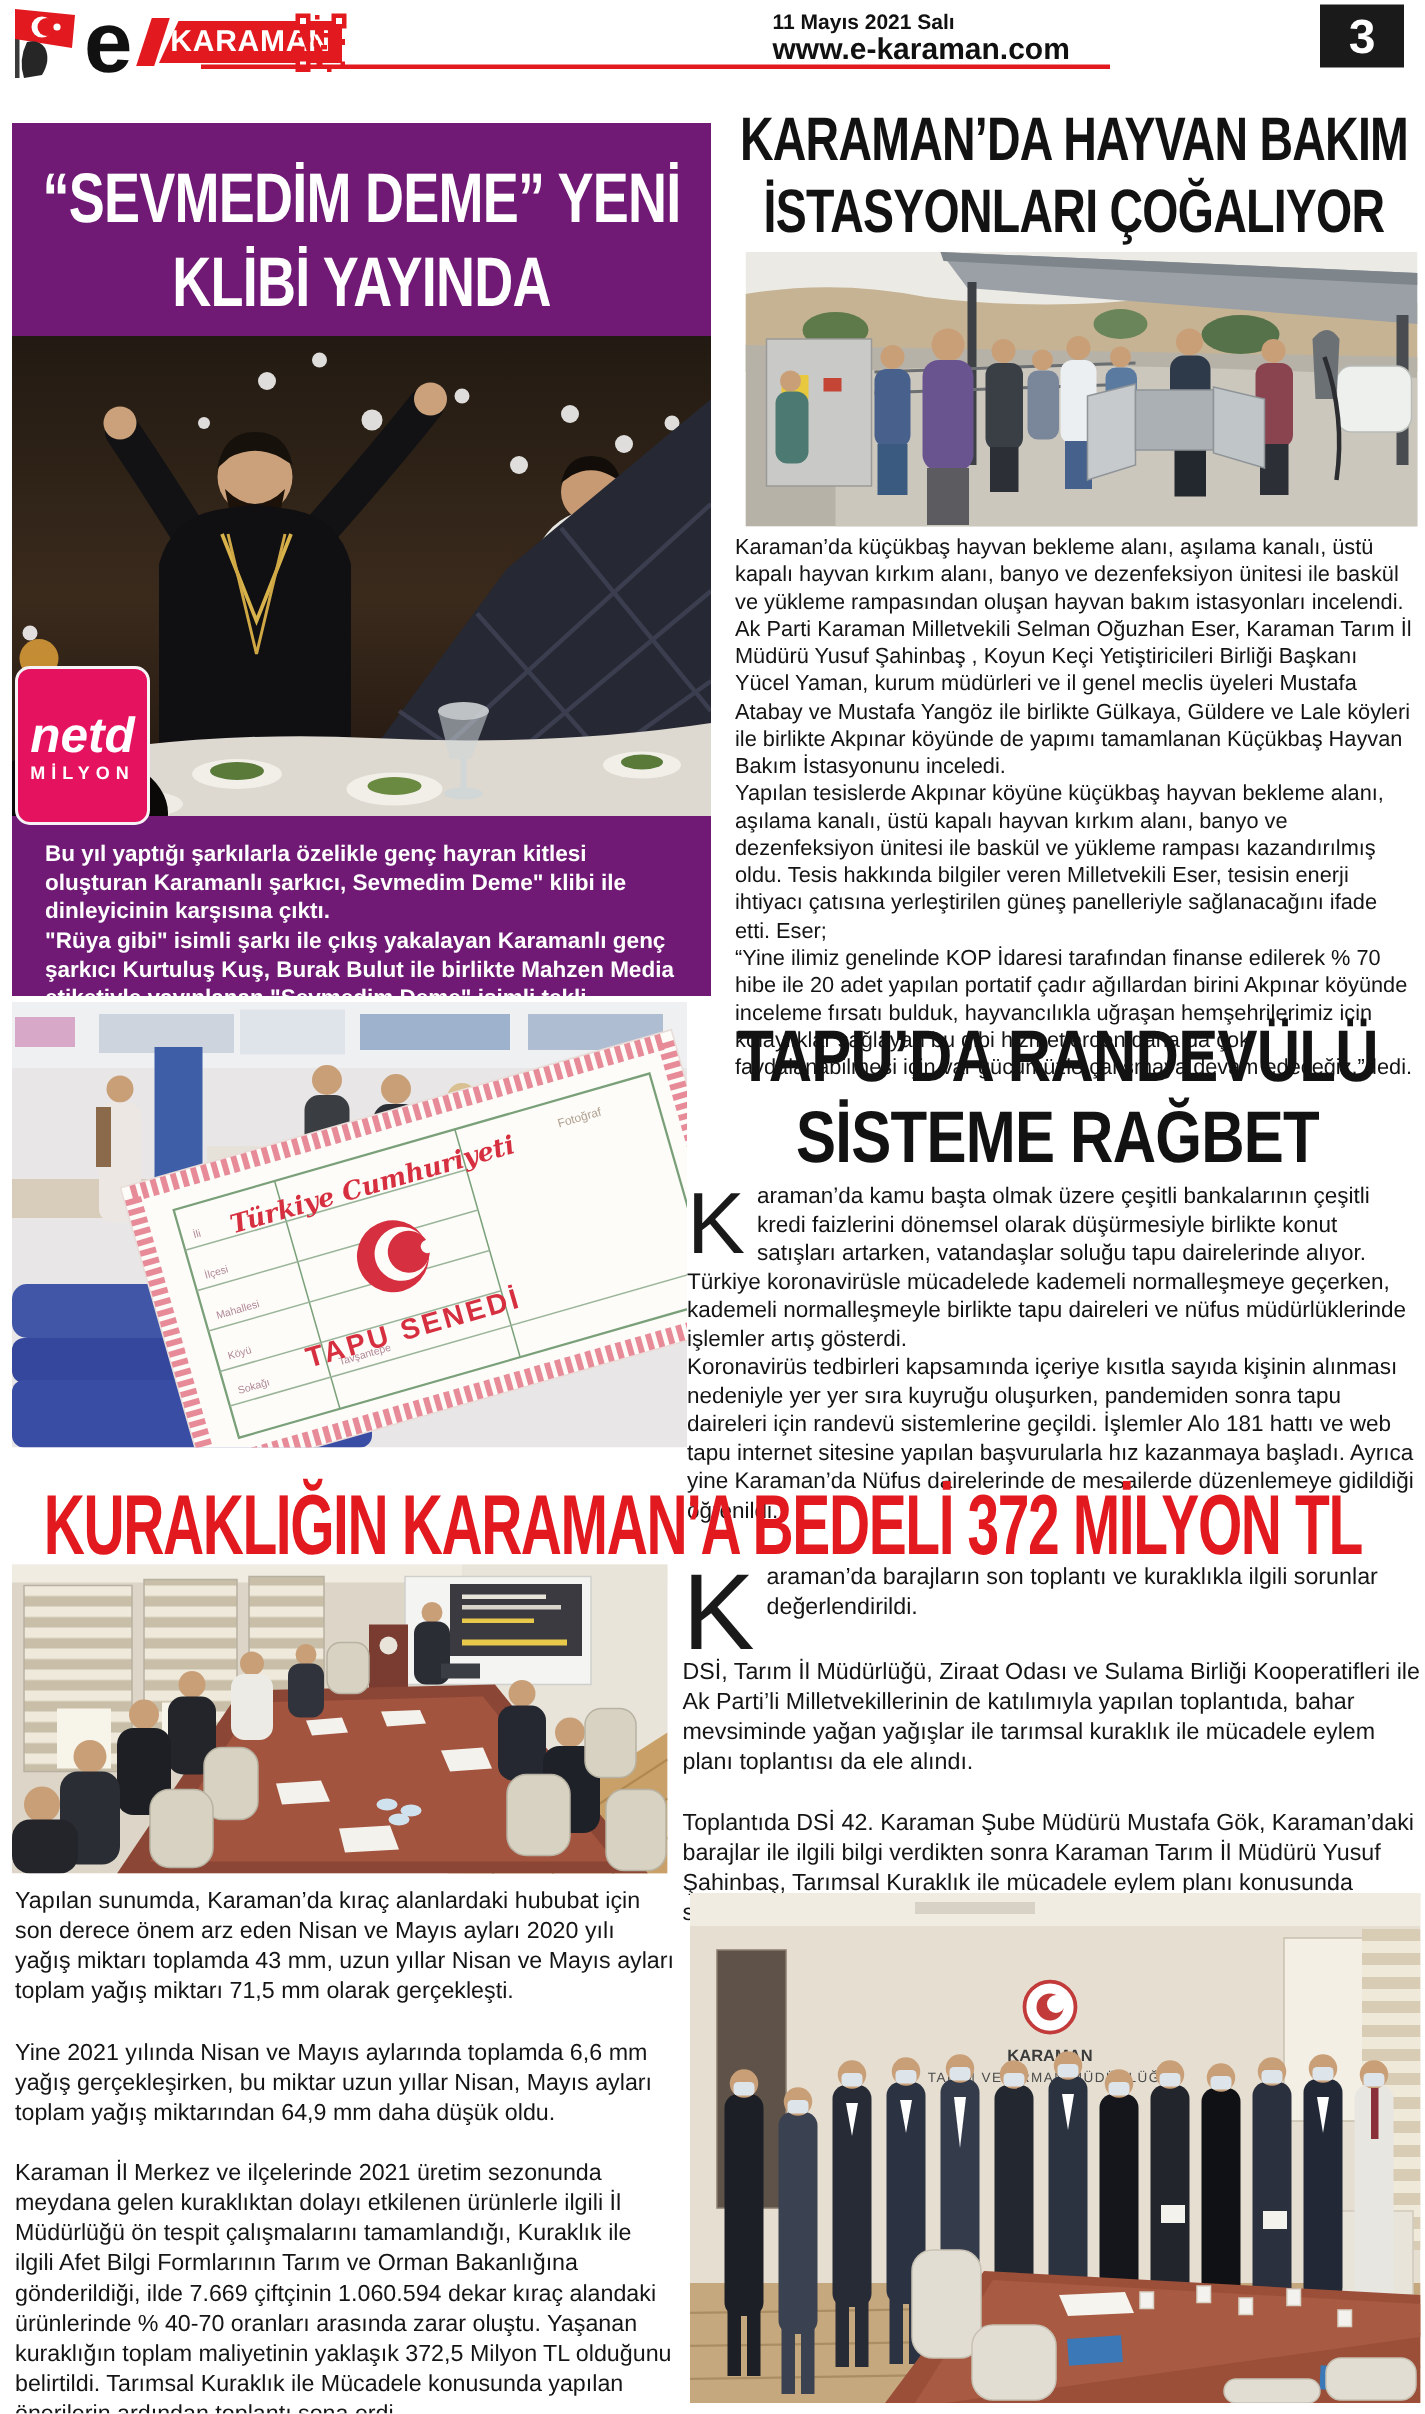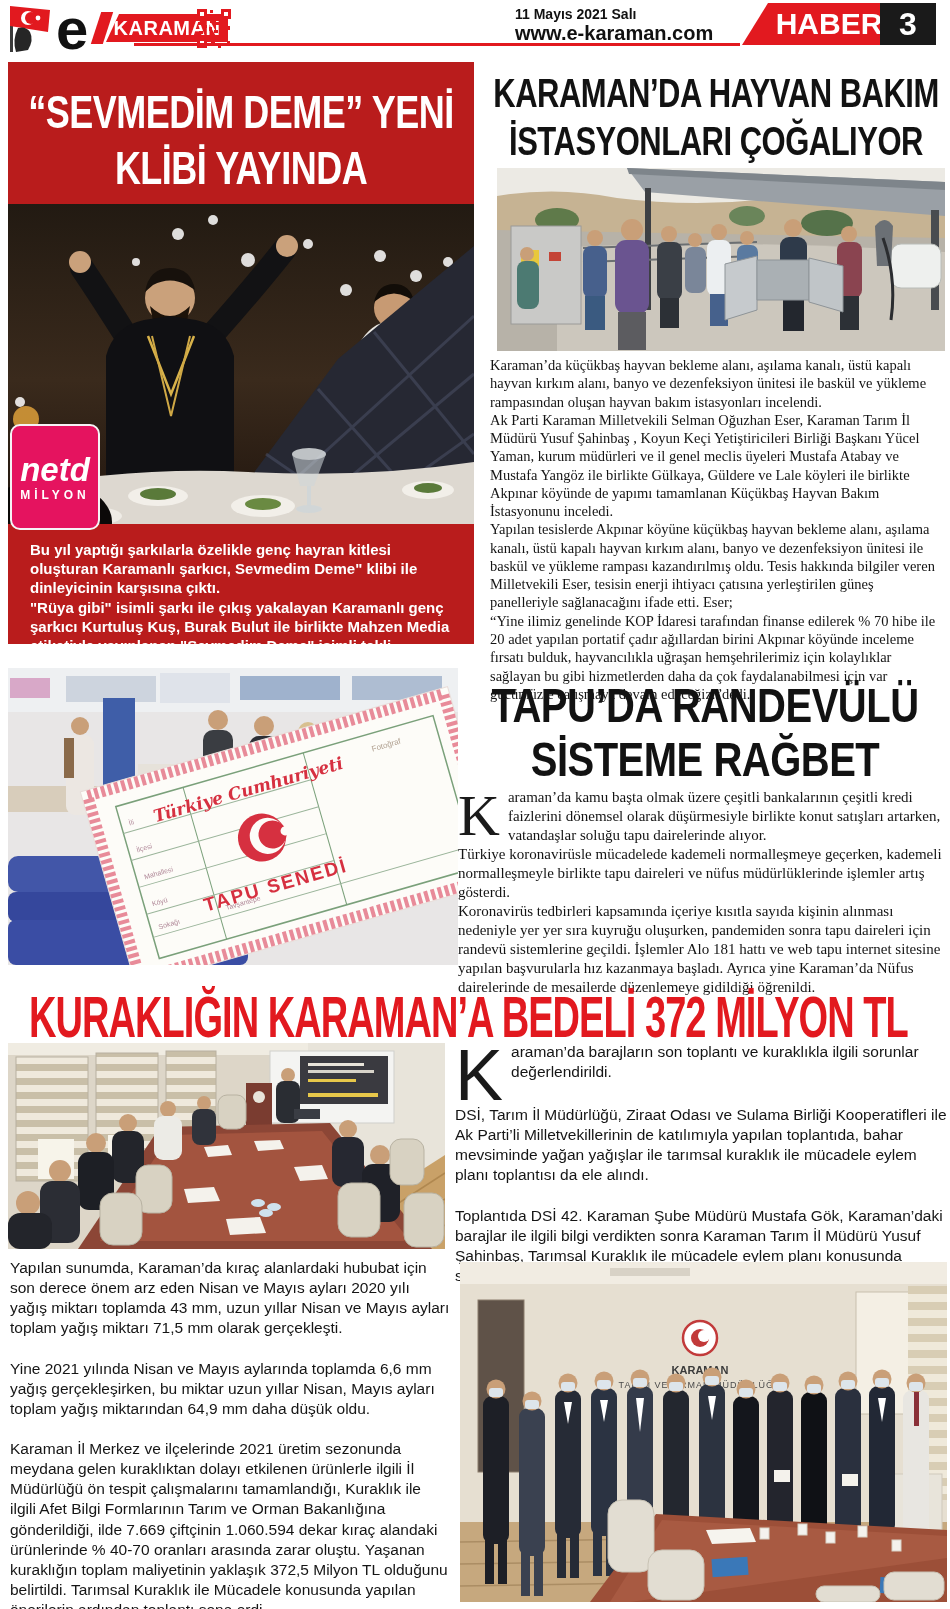--- a/index.html
+++ b/index.html
@@ -21,30 +21,30 @@
              clip-path:polygon(26px 0,100% 0,100% 100%,0 100%);}
   .pagenum-box{background:#1a1a1a;color:#fff;font-weight:bold;font-size:32px;
                display:flex;align-items:center;justify-content:center;}
   
   .cond{display:inline-block;font-weight:bold;transform-origin:center top;letter-spacing:-.5px;}
   .hl-center{text-align:center;}
   .hl-white{color:#fff;}
   .hl-black{color:#121212;}
   .hl-red{color:#e2191f;}
   
-  .purple-box{background:#b91c1c;}
+  .purple-box{background:#701a75;margin-top:20px;}
   .purple-text{color:#fff;font-size:15px;line-height:1.28;font-weight:bold;}
   .purple-text p{margin:0;}
   .netd-badge{background:#e5135f;border:2px solid #f6f3f6;border-radius:10px;
               display:flex;flex-direction:column;align-items:center;justify-content:center;gap:2px;}
   .netd-word{color:#fff;font-weight:bold;font-style:italic;font-size:33px;line-height:1;}
   .netd-sub{color:#fff;font-weight:bold;font-size:12px;letter-spacing:4px;}
   
   .body-col p{margin:0;}
-  .body-col{color:#141414;font-family:Liberation Serif, serif;}
+  .body-col{color:#141414;}
   .gap-col p{margin:0 0 20px 0;}
   .dropcap{float:left;font-weight:400;color:#1a1a1a;line-height:.82;margin:4px 8px 0 0;}
   
   .photo{display:block;}
   .tapu-doc-country{font-family:"DejaVu Serif",serif;font-style:italic;font-weight:bold;}
 </style>
 </head>
 <body>
 
 <div class="page">
@@ -88,23 +88,20 @@
         <rect x="31" y="33" width="3" height="3"></rect>
       <rect x="15" y="34" width="4" height="4"></rect>
         <rect x="22" y="37" width="3" height="3"></rect>
     </g>
   </svg>
   <div class="abs date-block" style="left:515px;top:6px">
     <div class="date-line1">11 Mayıs 2021 Salı</div>
     <div class="date-line2">www.e-karaman.com</div>
   </div>
   <div class="abs red-rule" style="left:134px;top:43px;width:606px;height:3px"></div>
-  <div class="abs haber-box" style="left:742px;top:3px;width:138px;height:42px">
-    <span>HABER</span>
-  </div>
   <div class="abs pagenum-box" style="left:880px;top:3px;width:56px;height:42px">
     <span>3</span>
   </div>
 
   <div class="abs purple-box" style="left:8px;top:62px;width:466px;height:582px">
     <div class="hl-center" style="margin-top:14px;height:128px">
       <span class="cond hl-white" style="font-size:36px;transform:scale(1,1.3);line-height:1.55">“SEVMEDİM DEME” YENİ</span><br>
       <span class="cond hl-white" style="font-size:36px;transform:scale(1,1.3);line-height:1.55">KLİBİ YAYINDA</span>
     </div>
 

